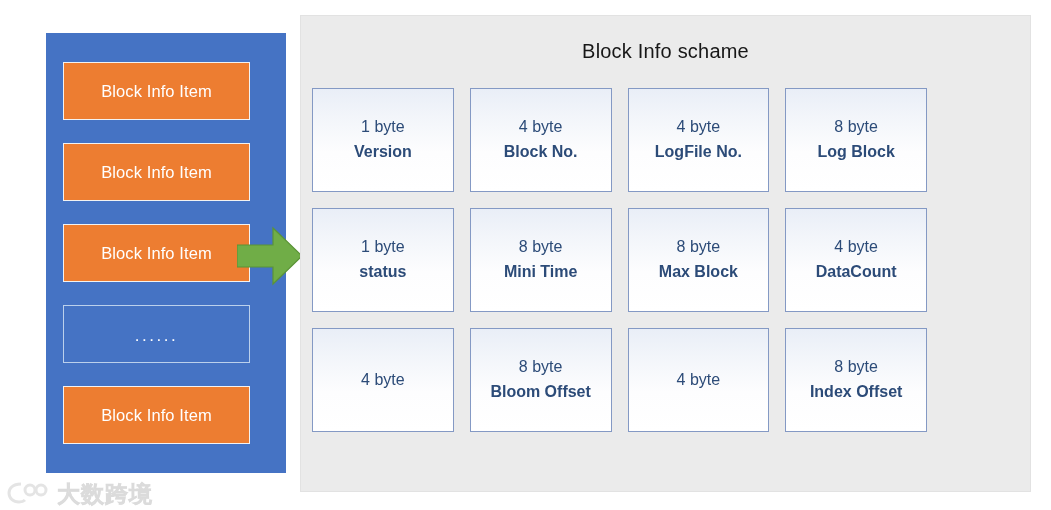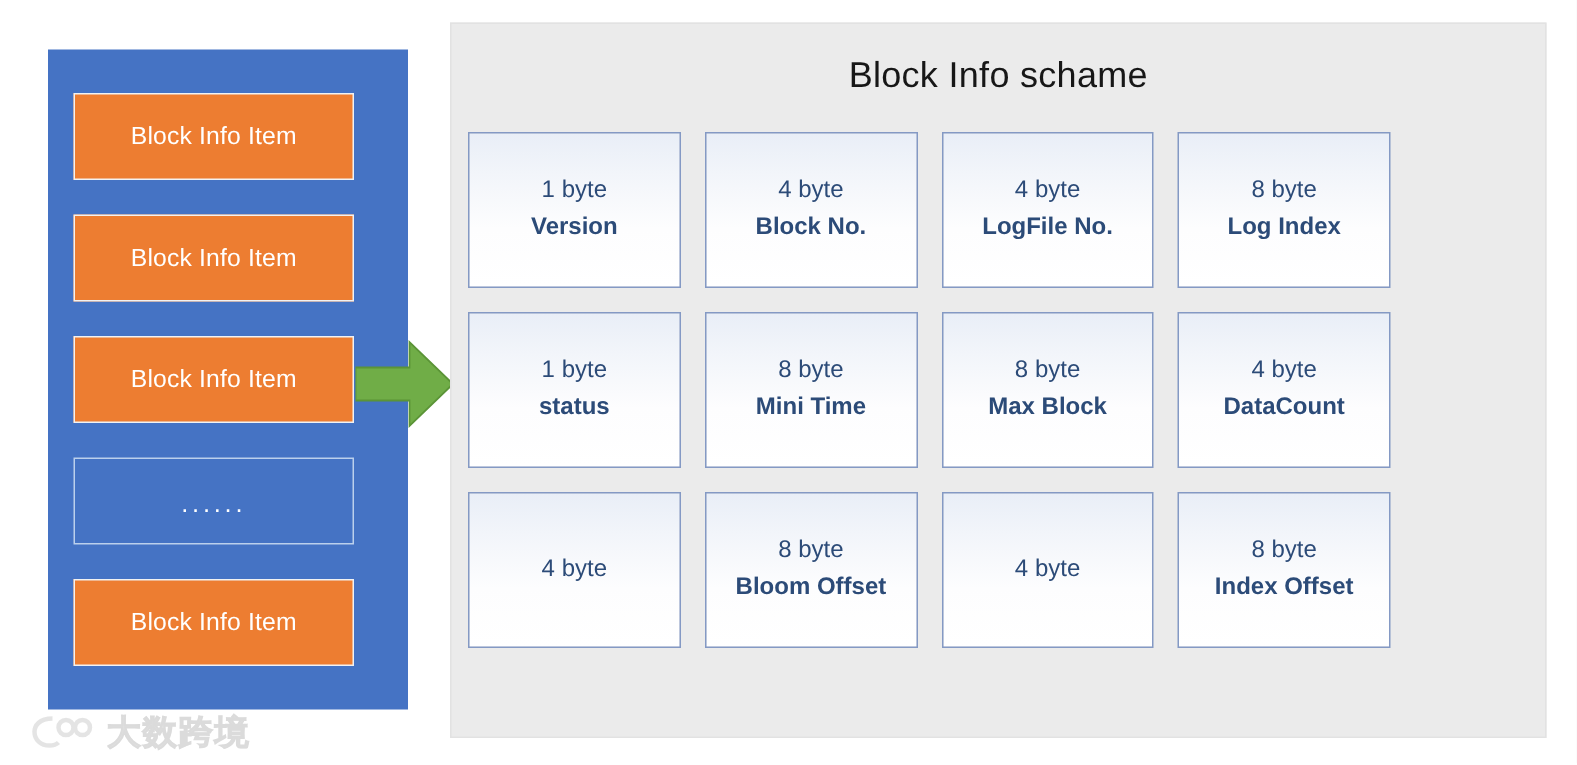--- a/index.html
+++ b/index.html
@@ -17,21 +17,21 @@
     position: relative;
     width: 1051px;
     height: 510px;
     background: #ffffff;
     overflow: hidden;
   }
 
   
   .list-panel {
     position: absolute;
-    left: 32px;
+    left: 46px;
     top: 33px;
     width: 240px;
     height: 440px;
     background: #4573C4;
     box-sizing: border-box;
   }
 
   .list-items {
     position: absolute;
     left: 17px;
@@ -97,21 +97,21 @@
 
   .scheme-title {
     position: absolute;
     left: 0;
     top: 0;
     width: 100%;
     height: 70px;
     line-height: 70px;
     text-align: center;
     color: #171717;
-    font-size: 24px;
+    font-size: 20px;
     letter-spacing: 0.2px;
   }
 
   .grid {
     position: absolute;
     left: 11px;
     top: 72px;
     width: 615px;
     display: grid;
     grid-template-columns: repeat(4, 1fr);
@@ -132,25 +132,25 @@
     font-size: 16px;
     line-height: 1.55;
     white-space: nowrap;
   }
   .cell .size { display: block; }
   .cell .name { display: block; font-weight: bold; }
 
   
   .watermark {
     position: absolute;
-    left: 20px;
+    left: 6px;
     top: 470px;
     height: 36px;
     display: flex;
-    align-items: center;
+    align-items: flex-end;
     gap: 7px;
     opacity: 0.55;
     pointer-events: none;
   }
   .watermark .mark {
     width: 44px;
     height: 26px;
     flex: 0 0 auto;
   }
   .watermark .wm-text {
@@ -215,21 +215,21 @@
         <span class="name">Block No.</span>
       </div>
 
       <div class="cell">
         <span class="size">4 byte</span>
         <span class="name">LogFile No.</span>
       </div>
 
       <div class="cell">
         <span class="size">8 byte</span>
-        <span class="name">Log Index</span>
+        <span class="name">Log Block</span>
       </div>
 
       <div class="cell">
         <span class="size">1 byte</span>
         <span class="name">status</span>
       </div>
 
       <div class="cell">
         <span class="size">8 byte</span>
         <span class="name">Mini Time</span>

